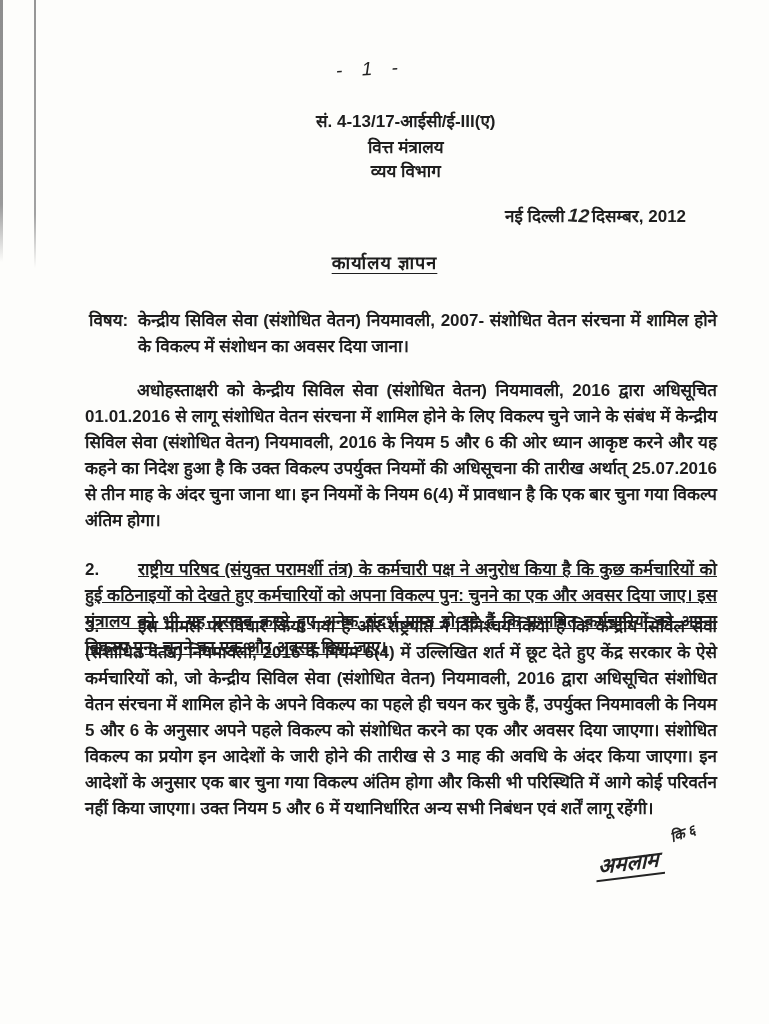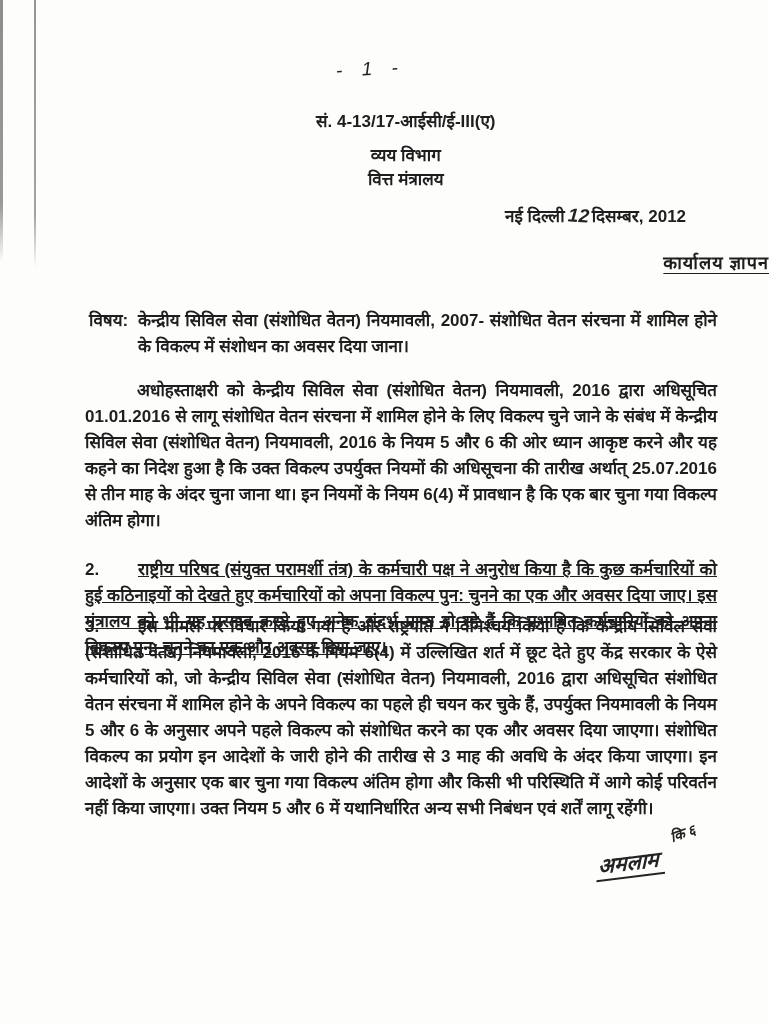--- a/index.html
+++ b/index.html
@@ -35,30 +35,30 @@
     position: absolute; top: 58px; left: 336px;
     font-size: 19px; letter-spacing: 7px;
     transform: rotate(-3deg);
     white-space: nowrap;
   }
   .ref-block {
     position: absolute; left: 316px; top: 110px;
     font-weight: 700; font-size: 17px; line-height: 24px;
     text-align: center; white-space: nowrap;
   }
-  .ref-no { display: block; text-align: left; margin-bottom: 10px; }
+  .ref-no { display: block; text-align: left; margin-bottom: 2px; }
   .org-line { display: block; }
   .date-line {
     position: absolute; left: 505px; top: 204px;
     font-weight: 700; font-size: 17px; white-space: nowrap;
   }
   .date-line .hand { font-size: 19px; display: inline-block; transform: rotate(4deg); margin: 0 3px; font-weight: 600;}
   .memo-title {
     position: absolute; top: 250px; left: 0; width: 100%;
-    text-align: right;
+    text-align: center;
   }
   .memo-title span {
     font-weight: 700; font-size: 18px;
     text-decoration: underline;
     text-underline-offset: 4px;
     letter-spacing: 1px;
   }
   .body-text {
     font-size: 17px; line-height: 26px; font-weight: 600;
     text-align: justify;
@@ -96,22 +96,22 @@
 
 <div class="page">
 
   <div class="artifact-a"></div>
   <div class="artifact-b"></div>
 
   <div class="page-number hand">- 1 -</div>
 
   <div class="ref-block">
     <span class="ref-no">सं. 4-13/17-आईसी/ई-III(ए)</span>
+    <span class="org-line">वित्त मंत्रालय</span>
     <span class="org-line">व्यय विभाग</span>
-    <span class="org-line">वित्त मंत्रालय</span>
   </div>
 
   <div class="date-line">
     <span>नई दिल्ली</span><span class="hand">12</span><span>दिसम्बर, 2012</span>
   </div>
 
   <div class="memo-title">
     <span>कार्यालय ज्ञापन</span>
   </div>
 

